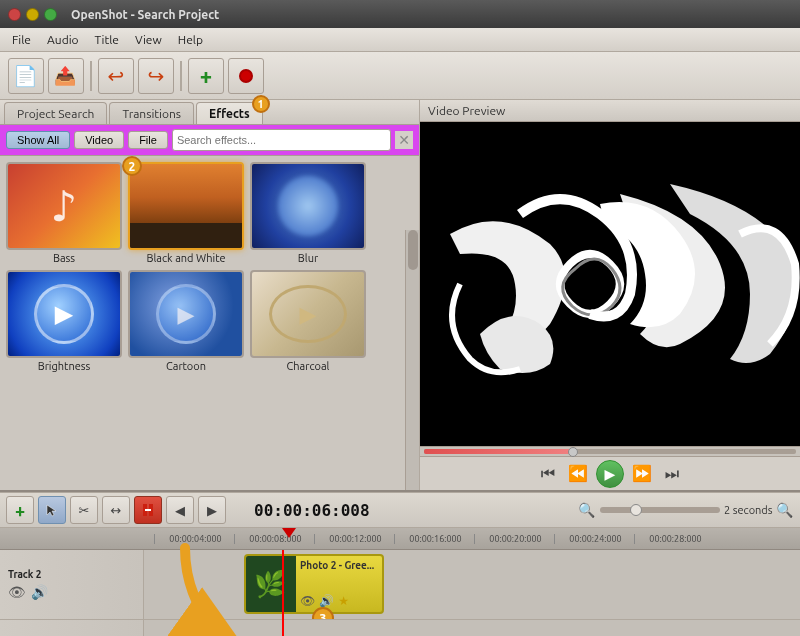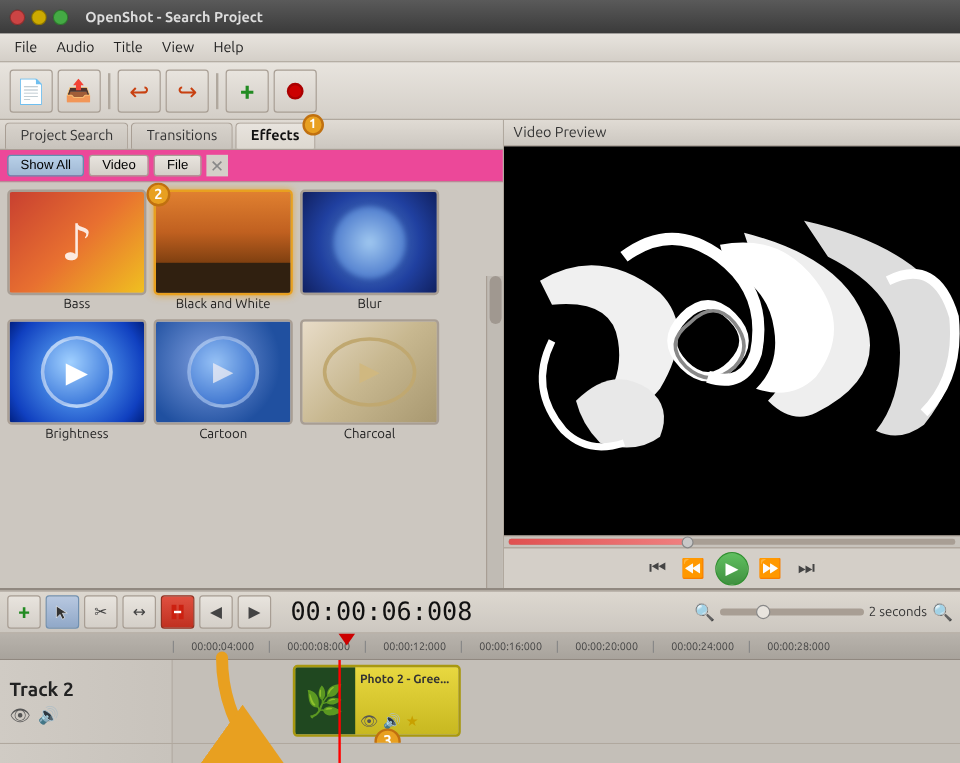--- a/index.html
+++ b/index.html
@@ -86,21 +86,21 @@
     }
     .tab.active {
       background: linear-gradient(to bottom, #e8e4de, #ddd8d0);
       color: #111;
       font-weight: bold;
     }
 
     
     .filter-row {
       display: flex;
-      background: #ec4899;
+      background: #d946ef;
       padding: 4px 6px;
       gap: 4px;
       align-items: center;
       border-bottom: 1px solid #a89e94;
     }
     .filter-btn {
       padding: 2px 10px;
       background: linear-gradient(to bottom, #e8e4de, #d4cfc8);
       border: 1px solid #a89e94;
       border-radius: 3px;
@@ -290,24 +290,24 @@
       display: flex; align-items: center; justify-content: center;
       cursor: pointer;
       font-size: 14px;
       color: #444;
     }
     .tl-btn.active-tool {
       background: linear-gradient(to bottom, #b8c8e0, #90a8c8);
       border-color: #7090b0;
     }
     .tl-time {
-      font-size: 21px;
-      font-weight: normal;
+      font-size: 16px;
+      font-weight: bold;
       color: #111;
-      margin-left: 12px;
+      margin-left: 24px;
       font-family: monospace;
     }
     .zoom-slider {
       width: 120px; height: 6px;
       background: #a89e94;
       border-radius: 3px;
       position: relative;
     }
     .zoom-thumb {
       position: absolute;
@@ -329,20 +329,21 @@
       align-items: center;
       padding-left: 144px;
       border-bottom: 1px solid #908880;
       overflow: hidden;
       position: relative;
     }
     .ruler-marks {
       display: flex;
       width: 100%;
       position: relative;
+      margin-left: 10px;
     }
     .ruler-mark {
       font-size: 9px;
       color: #444;
       width: 80px;
       text-align: center;
       border-left: 1px solid #888;
       padding-left: 2px;
     }
 
@@ -363,21 +364,21 @@
       min-width: 144px;
       background: linear-gradient(to right, #d0cbc4, #c8c3bc);
       border-right: 1px solid #b0a89e;
       padding: 6px 8px;
       display: flex;
       flex-direction: column;
       justify-content: center;
       gap: 4px;
     }
     .track-name {
-      font-size: 16px;
+      font-size: 10px;
       font-weight: bold;
       color: #222;
     }
     .track-icons {
       display: flex;
       gap: 6px;
       font-size: 14px;
       color: #555;
     }
     .track-content {
@@ -545,20 +546,21 @@
       <div class="tab active" style="position:relative;">
         <span>Effects</span>
         <div class="num-badge" style="position:absolute;top:-8px;right:-8px;width:18px;height:18px;font-size:11px;">1</div>
       </div>
     </div>
 
     <div class="filter-row">
       <button class="filter-btn active">Show All</button>
       <button class="filter-btn">Video</button>
       <button class="filter-btn">File</button>
+      <input class="filter-search" placeholder="Search effects..." style="">
       <button class="filter-clear">✕</button>
     </div>
 
     <div class="effects-grid">
 
       <div class="effect-item">
         <div class="effect-thumb effect-bass">
           <span style="font-size:42px;color:rgba(255,255,255,0.85);">♪</span>
         </div>
         <div class="effect-label">Bass</div>

